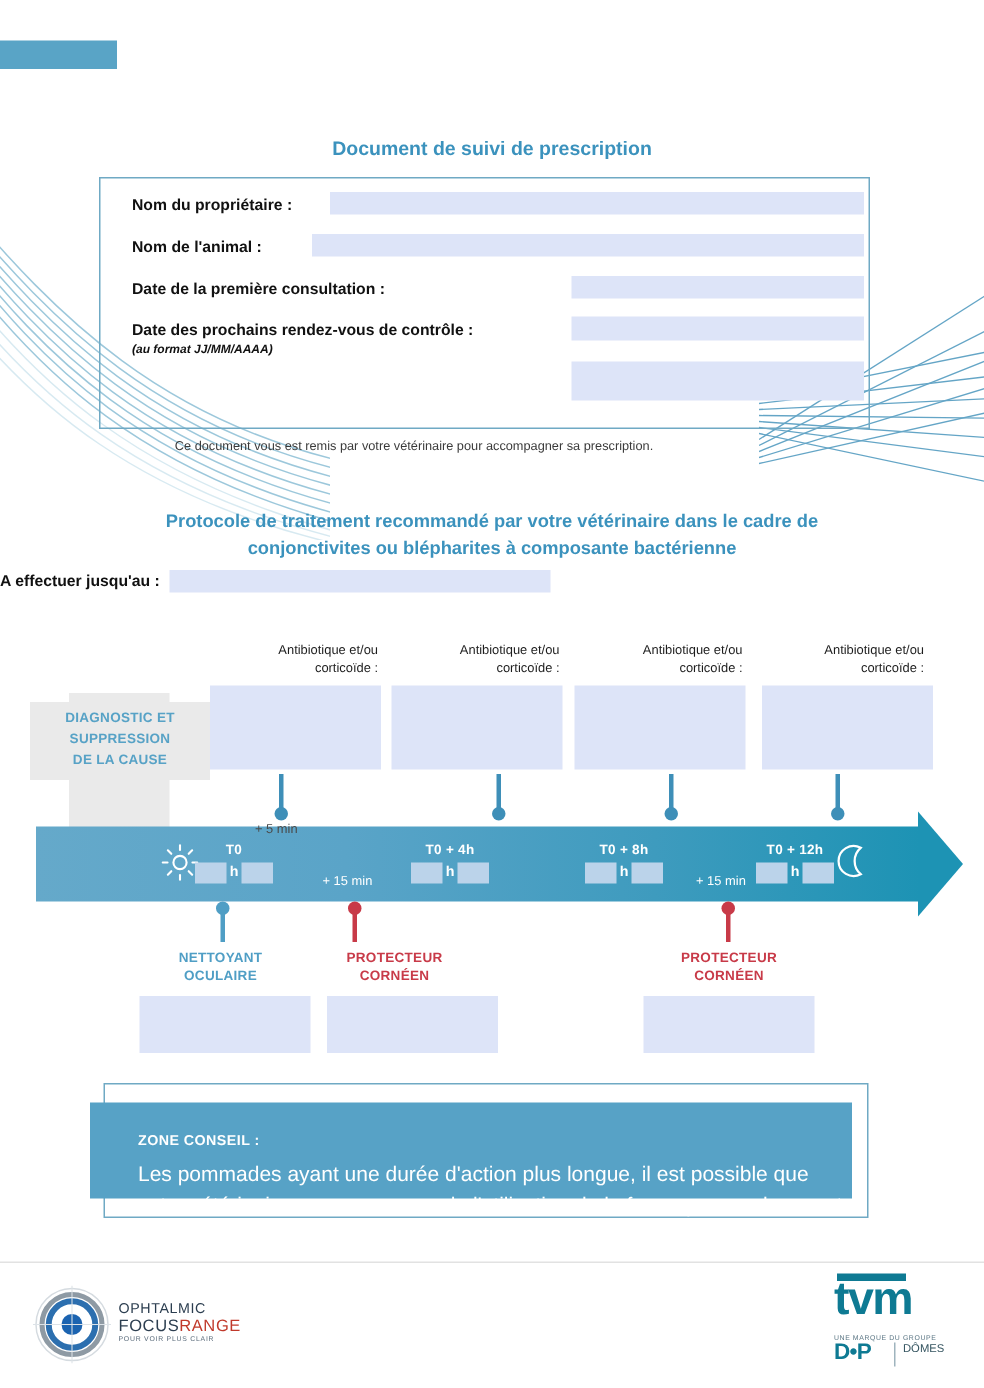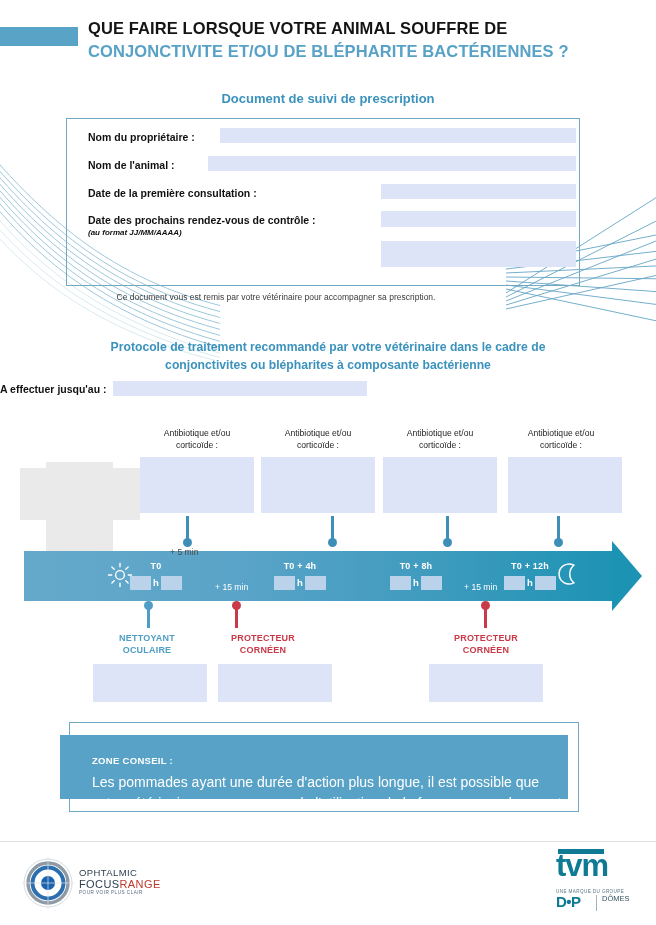--- a/index.html
+++ b/index.html
@@ -44,21 +44,21 @@
   .effect-box{display:inline-block;width:254px;height:15px;background:#DDE4F8;
               vertical-align:middle;margin-left:6px;}
 
   
   .diag-top{position:absolute;left:46px;top:462px;width:67px;height:90px;background:#EAEAEA;}
   .diag-main{position:absolute;left:20px;top:468px;width:120px;height:52px;background:#EAEAEA;}
   .diag-txt{position:absolute;left:20px;top:472px;width:120px;text-align:center;
             font-size:9px;font-weight:bold;color:#57A2C6;line-height:1.55;letter-spacing:.2px;}
 
   
-  .ab-lbl{position:absolute;text-align:center;font-size:8.6px;color:#1d1d1d;line-height:1.35;}
+  .ab-lbl{position:absolute;text-align:right;font-size:8.6px;color:#1d1d1d;line-height:1.35;}
   .ab-box{position:absolute;background:#DDE4F8;}
 
   
   .conn{position:absolute;width:3px;background:#3E8FB8;}
   .conn-dot{position:absolute;width:9px;height:9px;border-radius:50%;background:#3E8FB8;}
 
   
   .bar{position:absolute;left:24px;top:551px;width:590px;height:50px;
        background:linear-gradient(90deg,#65A9CA 0%,#5AA4C8 35%,#3E9BBE 70%,#1D93B4 100%);}
   .bar-arrow{position:absolute;left:612px;top:541px;width:0;height:0;
@@ -154,24 +154,20 @@
       <path d="M0 110 L170 132"></path>
       <path d="M0 106 L170 118"></path>
       <path d="M0 102 L170 104"></path>
       <path d="M0 98  L170 90"></path>
       <path d="M0 94  L170 74"></path>
       <path d="M0 90  L170 56"></path>
     </g>
   </svg>
 
   <div class="hdr-bar"></div>
-  <div class="title-block">
-    <div class="title-l1">QUE FAIRE LORSQUE VOTRE ANIMAL SOUFFRE DE</div>
-    <div class="title-l2">CONJONCTIVITE ET/OU DE BLÉPHARITE BACTÉRIENNES ?</div>
-  </div>
   <div class="subtitle">Document de suivi de prescription</div>
 
   <div class="form-card"></div>
 
   <div class="frow" style="left:88px;top:131px;">Nom du propriétaire :</div>
   <div class="fbox" style="left:220px;top:128px;width:356px;height:15px;"></div>
 
   <div class="frow" style="left:88px;top:159px;">Nom de l'animal :</div>
   <div class="fbox" style="left:208px;top:156px;width:368px;height:15px;"></div>
 
@@ -189,20 +185,25 @@
     <div>Protocole de traitement recommandé par votre vétérinaire dans le cadre de</div>
     <div>conjonctivites ou blépharites à composante bactérienne</div>
   </div>
 
   <div class="effect-wrap">
     <span class="effect-lbl">A effectuer jusqu'au  :</span><span class="effect-box"></span>
   </div>
 
   <div class="diag-top"></div>
   <div class="diag-main"></div>
+  <div class="diag-txt">
+    <div>DIAGNOSTIC ET</div>
+    <div>SUPPRESSION</div>
+    <div>DE LA CAUSE</div>
+  </div>
 
   <div class="ab-lbl" style="left:142px;top:428px;width:110px;">
     <div>Antibiotique et/ou</div>
     <div>corticoïde :</div>
   </div>
   <div class="ab-box" style="left:140px;top:457px;width:114px;height:56px;"></div>
   <div class="conn" style="left:186px;top:516px;height:26px;"></div>
   <div class="conn-dot" style="left:183px;top:538px;"></div>
 
   <div class="ab-lbl" style="left:263px;top:428px;width:110px;">

